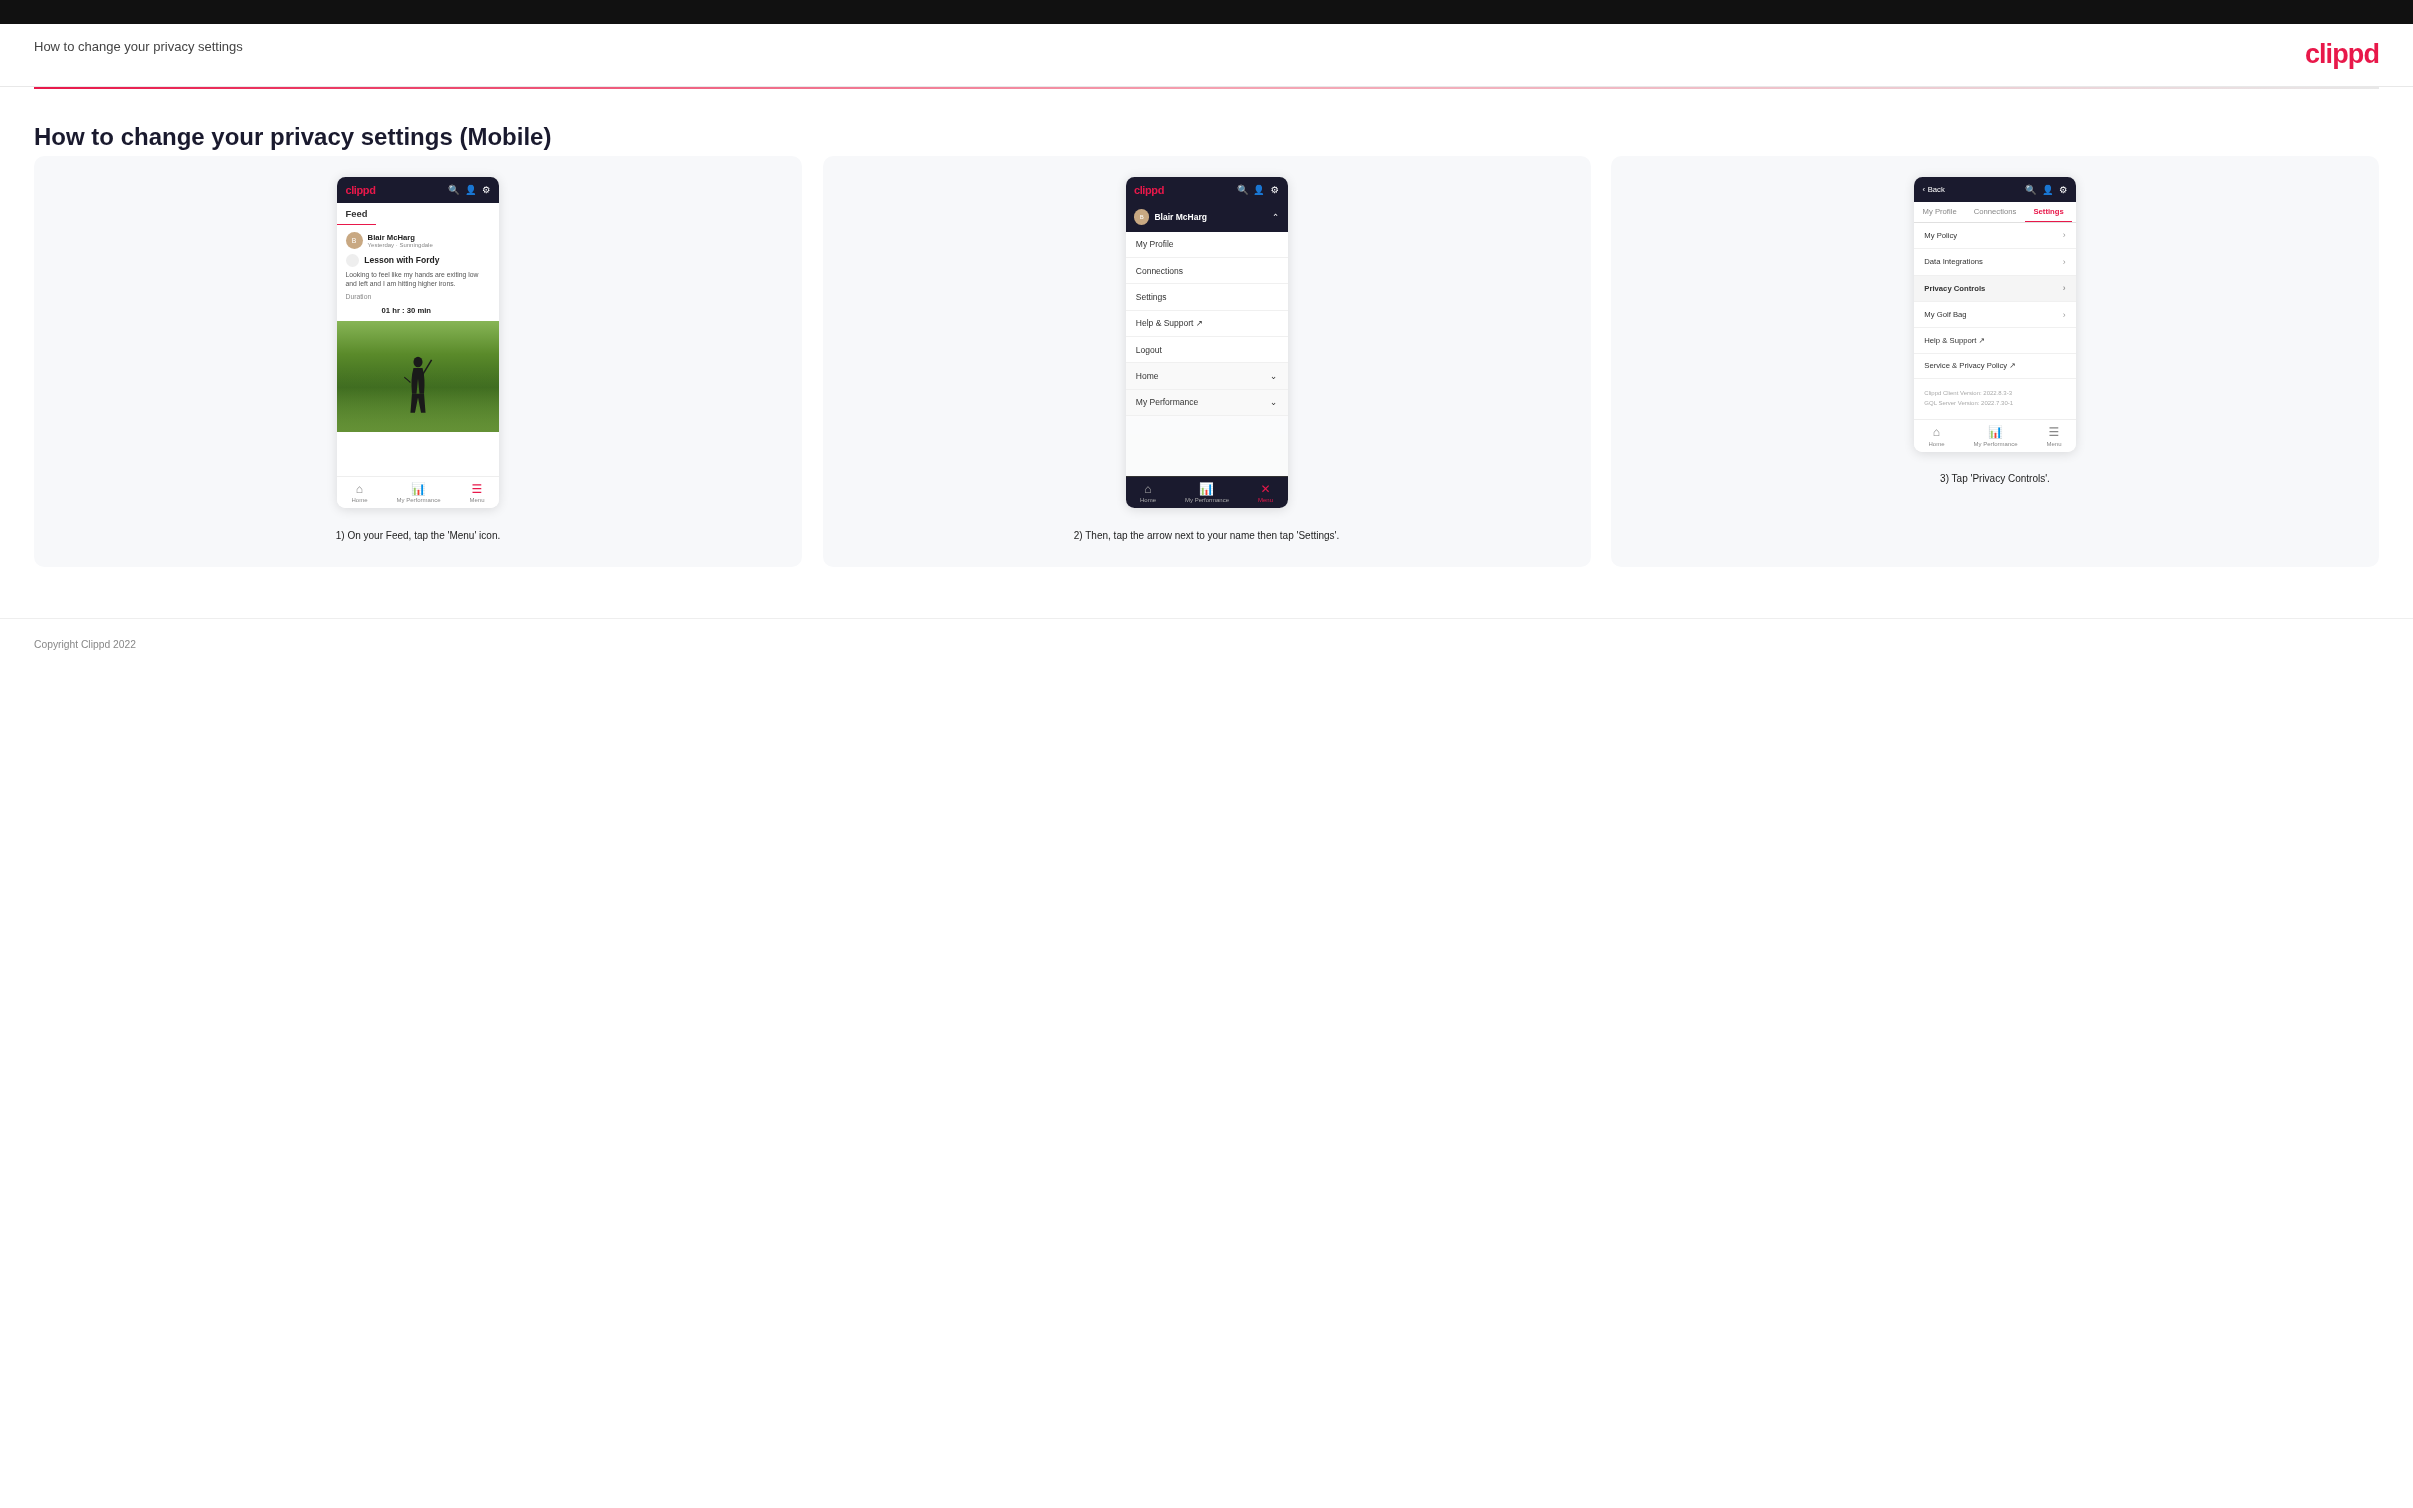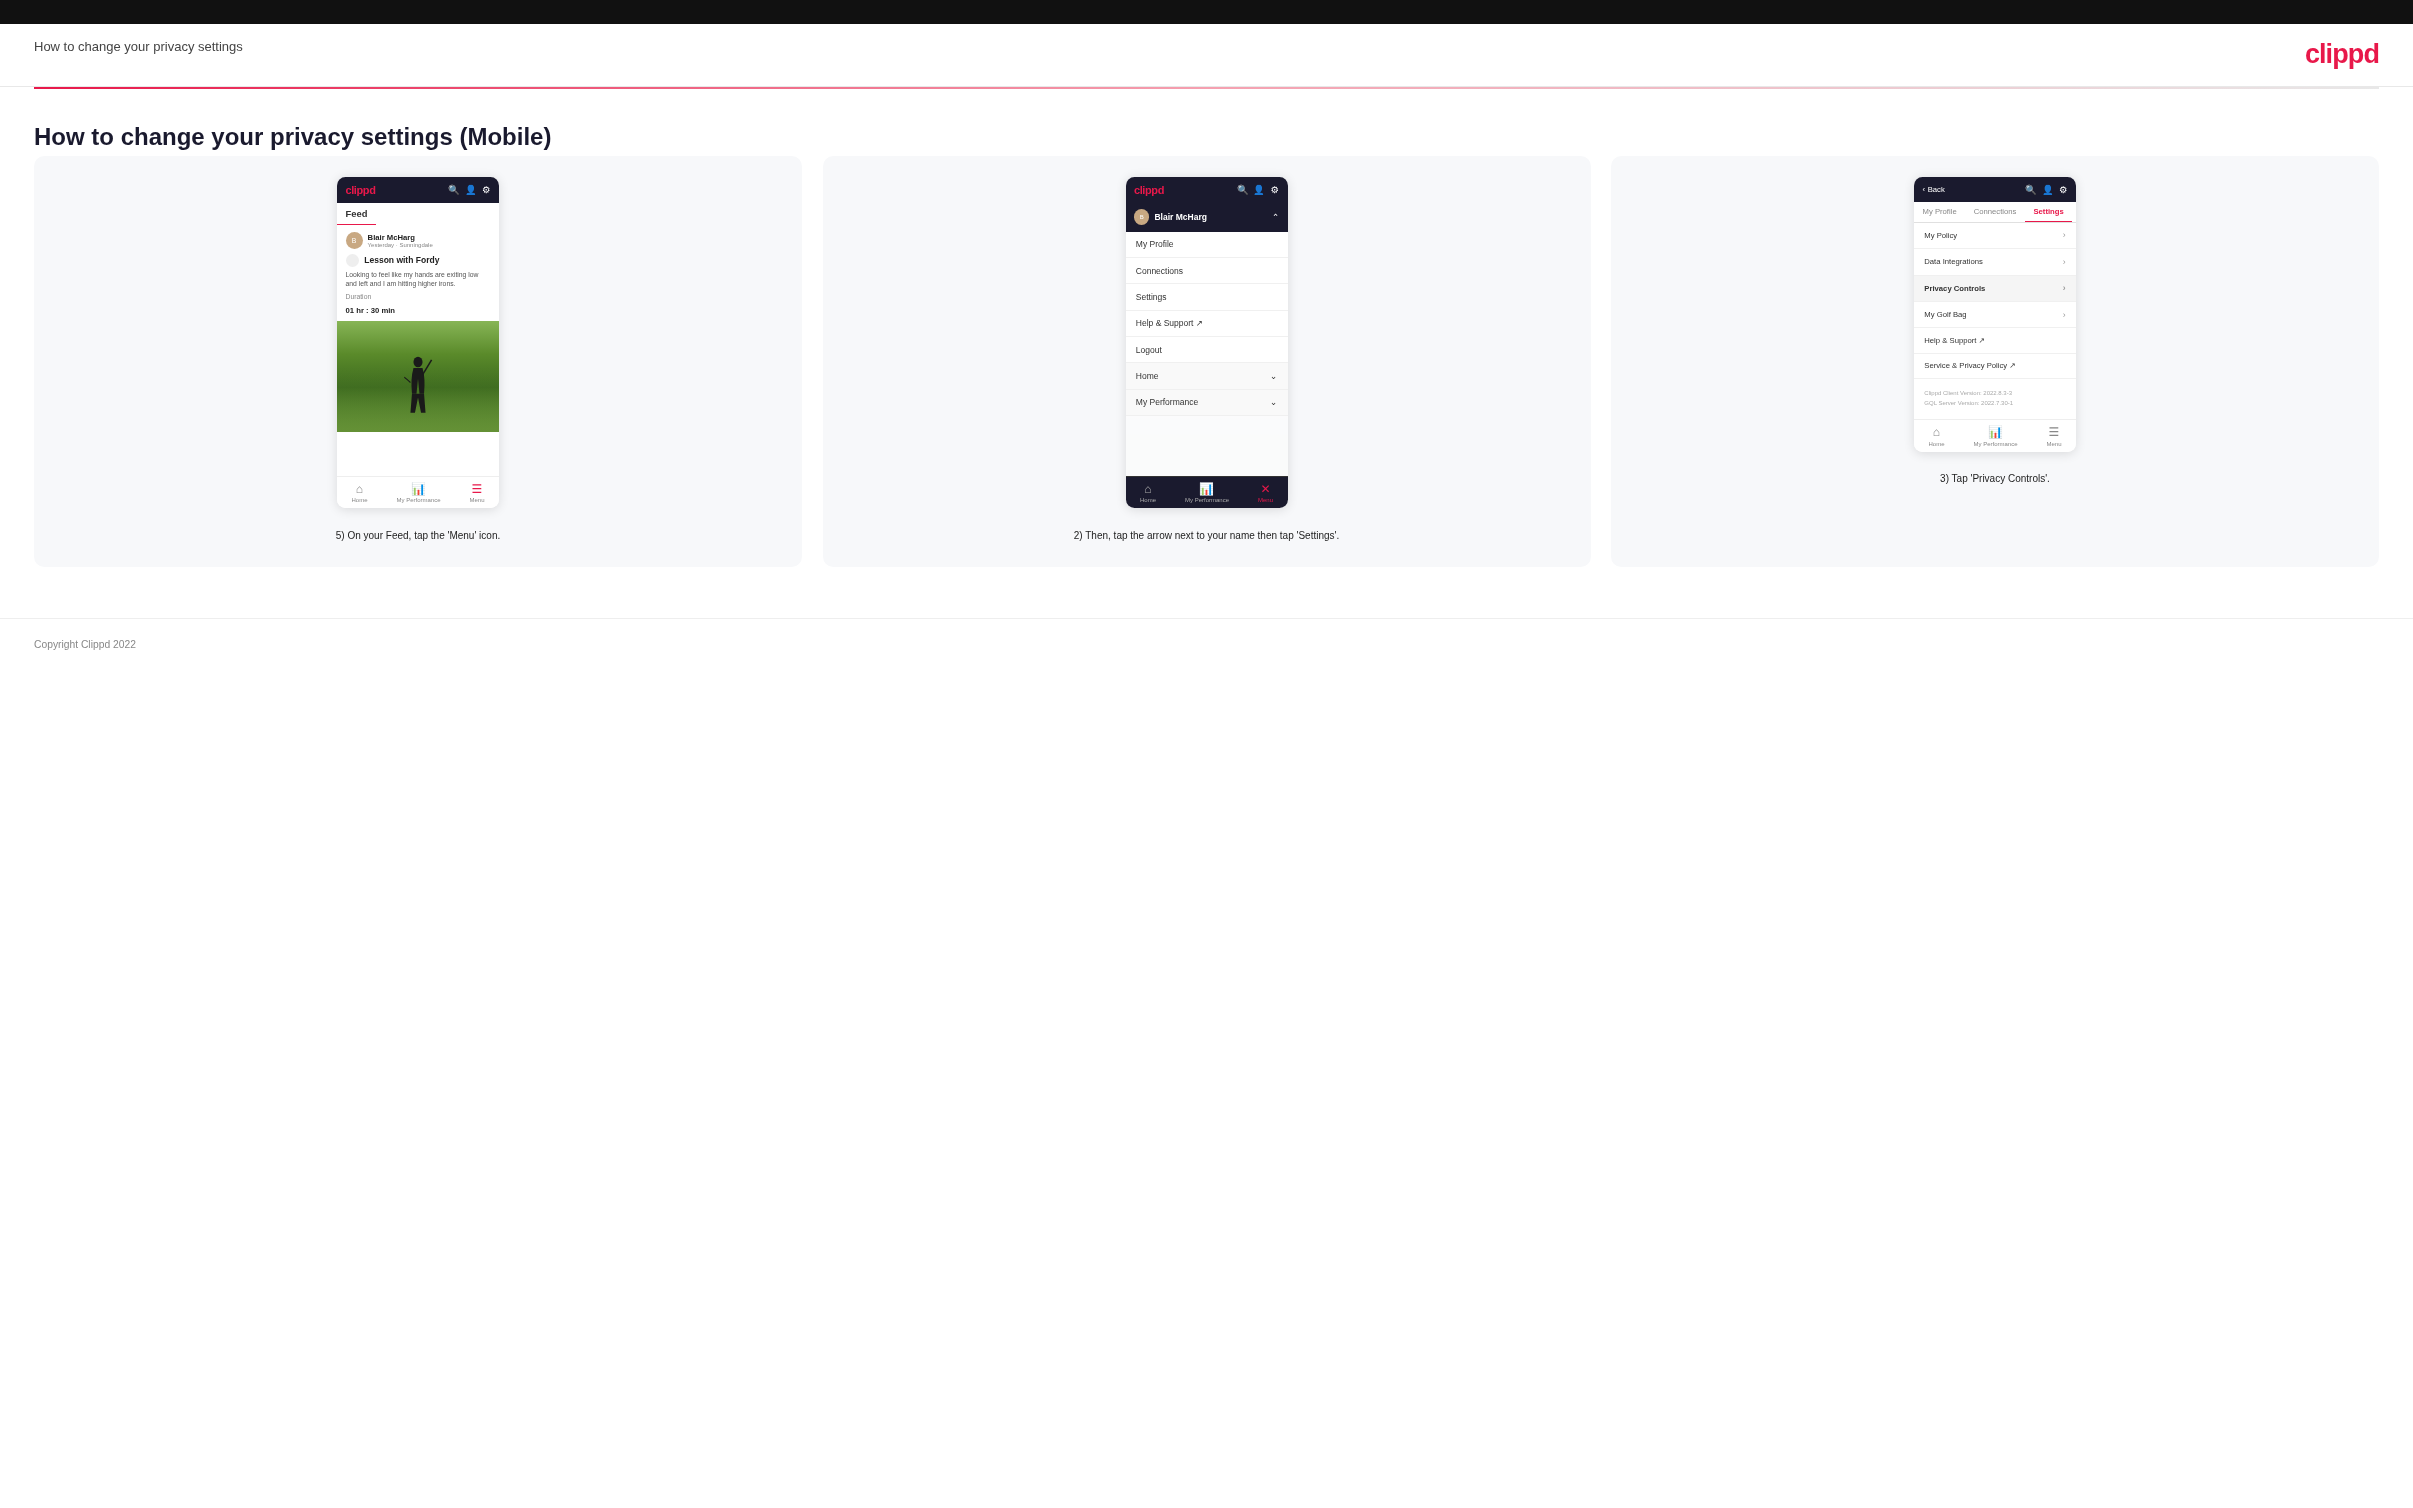--- a/index.html
+++ b/index.html
@@ -187,20 +187,21 @@
     }
     .lesson-duration {
       font-size: 6.8px;
       color: #888;
       margin-bottom: 5.1px;
     }
     .duration-val {
       font-size: 7.7px;
       font-weight: 600;
       color: #222;
+      margin-left: 36px;
     }
 
     
     .golf-image {
       width: 100%;
       height: 111px;
       background: linear-gradient(180deg, #87b556 0%, #5a8a2a 30%, #3d6b1f 60%, #7aab44 100%);
       position: relative;
       overflow: hidden;
     }
@@ -462,21 +463,21 @@
           <div class="bottom-nav-item">
             <span class="bottom-nav-icon">📊</span>
             <span class="bottom-nav-label">My Performance</span>
           </div>
           <div class="bottom-nav-item">
             <span class="bottom-nav-icon active">☰</span>
             <span class="bottom-nav-label">Menu</span>
           </div>
         </div>
       </div>
-      <p class="step-caption">5) On your Feed, tap the 'Menu' icon.</p>
+      <p class="step-caption">1) On your Feed, tap the 'Menu' icon.</p>
     </div>
 
     <div class="step-card">
       <div class="phone-mockup">
 
         <div class="phone-topbar">
           <span class="phone-logo">clippd</span>
           <div class="phone-icons">
             <span class="phone-icon">🔍</span>
             <span class="phone-icon">👤</span>

